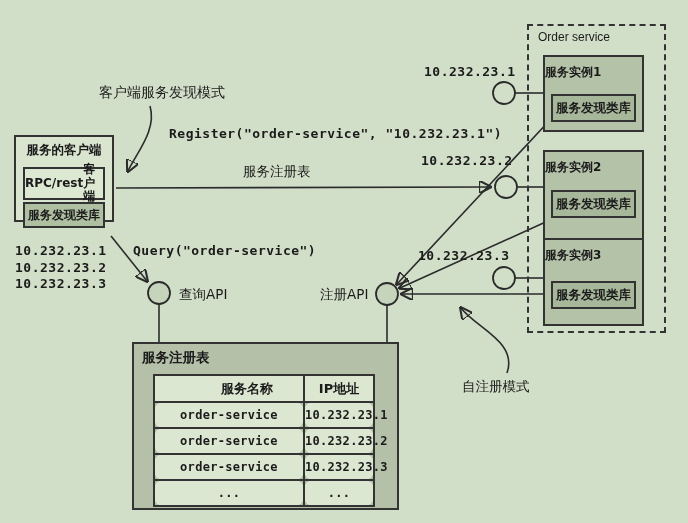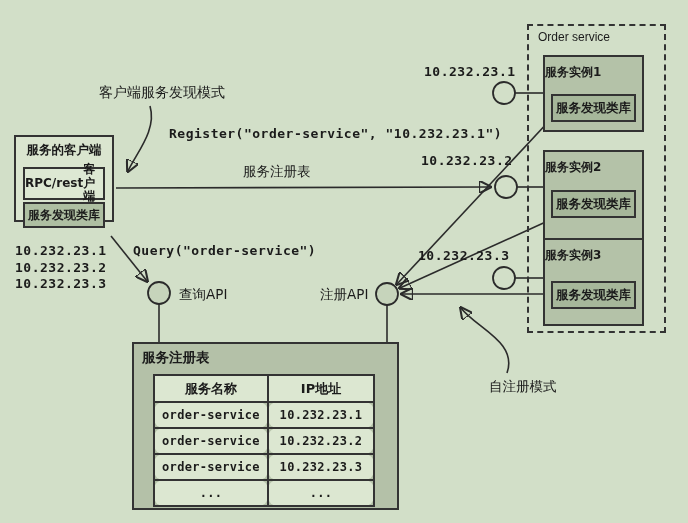--- a/index.html
+++ b/index.html
@@ -112,21 +112,21 @@
     <circle cx="159" cy="293" r="11" fill="#c6d4bb"></circle>
     <circle cx="387" cy="294" r="11" fill="#c6d4bb"></circle>
   </svg>
 
   <div class="lbl cjk" style="left:99px;top:84px;font-size:14px;">客户端服务发现模式</div>
   <div class="lbl mono" style="left:169px;top:126px;">Register("order-service", "10.232.23.1")</div>
   <div class="lbl cjk" style="left:243px;top:163px;">服务注册表</div>
   <div class="lbl mono" style="left:133px;top:243px;">Query("order-service")</div>
   <div class="lbl cjk" style="left:179px;top:286px;">查询API</div>
   <div class="lbl cjk" style="left:320px;top:286px;">注册API</div>
-  <div class="lbl cjk" style="left:489px;top:378px;">自注册模式</div>
+  <div class="lbl cjk" style="left:462px;top:378px;">自注册模式</div>
 
   <div class="lbl mono" style="left:424px;top:64px;">10.232.23.1</div>
   <div class="lbl mono" style="left:421px;top:153px;">10.232.23.2</div>
   <div class="lbl mono" style="left:418px;top:248px;">10.232.23.3</div>
 
   <div class="client-box">
     <div class="client-title">服务的客户端</div>
     <div class="rpc-box">
       <span>RPC/rest</span>
       <span>客户端</span>
@@ -157,21 +157,21 @@
   <div class="inst" style="top:238px;height:88px;">
     <div class="inst-title">服务实例3</div>
     <div class="inst-lib" style="top:41px;">服务发现类库</div>
   </div>
 
   <div class="registry-box">
     <div class="registry-title">服务注册表</div>
     <table class="reg-table">
       <tbody>
           <tr class="hdr">
-        <td style="width:112px;">服务名称</td>
+        <td style="width:112px;padding-left:36px;">服务名称</td>
         <td>IP地址</td>
       </tr>
       <tr>
         <td class="code">order-service</td>
         <td class="code">10.232.23.1</td>
       </tr>
       <tr>
         <td class="code">order-service</td>
         <td class="code">10.232.23.2</td>
       </tr>

